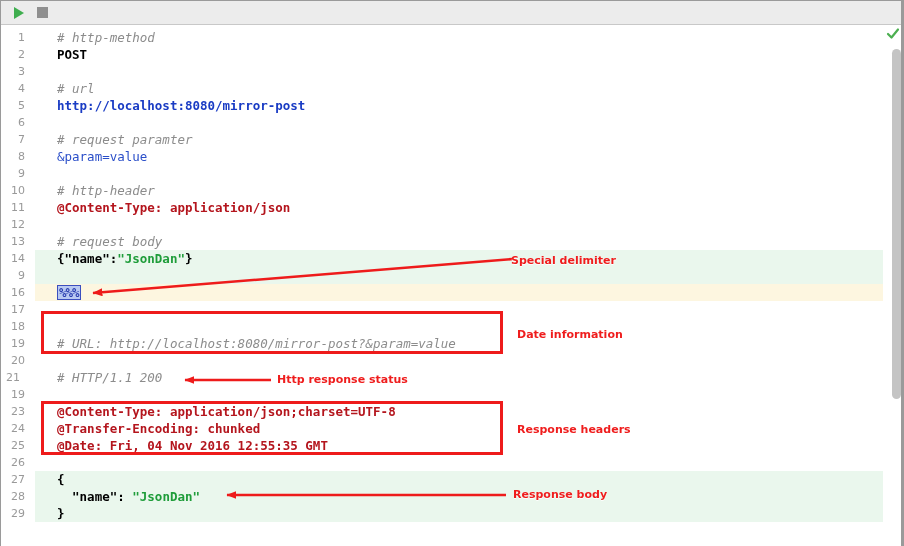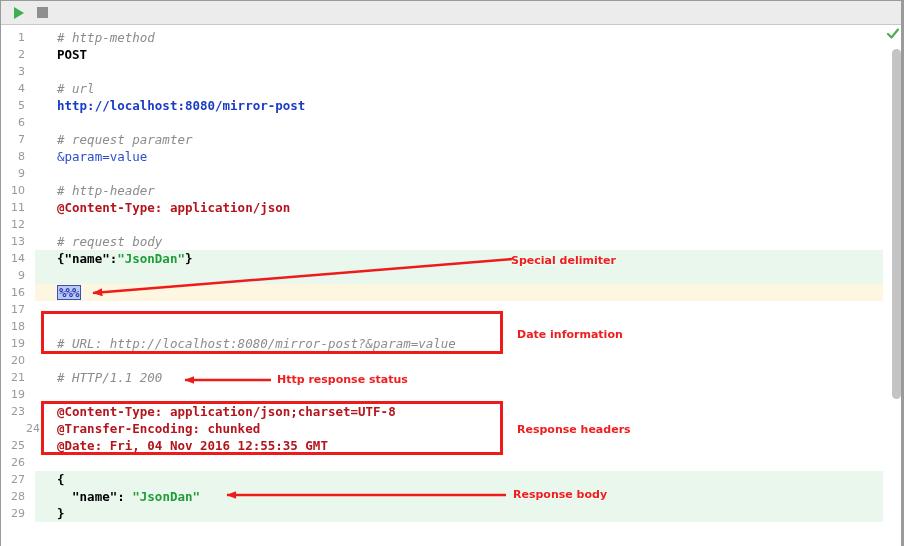--- a/index.html
+++ b/index.html
@@ -221,24 +221,24 @@
         <div class="lineno" style="top: 174px;">11</div>
         <div class="lineno" style="top: 191px;">12</div>
         <div class="lineno" style="top: 208px;">13</div>
         <div class="lineno" style="top: 225px;">14</div>
         <div class="lineno" style="top: 242px;">9</div>
         <div class="lineno" style="top: 259px;">16</div>
         <div class="lineno" style="top: 276px;">17</div>
         <div class="lineno" style="top: 293px;">18</div>
         <div class="lineno" style="top: 310px;">19</div>
         <div class="lineno" style="top: 327px;">20</div>
-        <div class="lineno" style="top: 344px;">21</div>
+        <div class="lineno" style="top: 344px; text-align: center;">21</div>
         <div class="lineno" style="top: 361px;">19</div>
         <div class="lineno" style="top: 378px;">23</div>
-        <div class="lineno" style="top: 395px; padding-left: 15px;">24</div>
+        <div class="lineno" style="top: 395px;">24</div>
         <div class="lineno" style="top: 412px;">25</div>
         <div class="lineno" style="top: 429px;">26</div>
         <div class="lineno" style="top: 446px;">27</div>
         <div class="lineno" style="top: 463px;">28</div>
         <div class="lineno" style="top: 480px;">29</div>
       </div>
     <div id="code-area">
         <div class="codeline" style="top: 4px;"><span class="tk-comment"># http-method</span></div>
         <div class="codeline" style="top: 21px;"><span class="tk-kw">POST</span></div>
         <div class="codeline" style="top: 38px;"></div>

